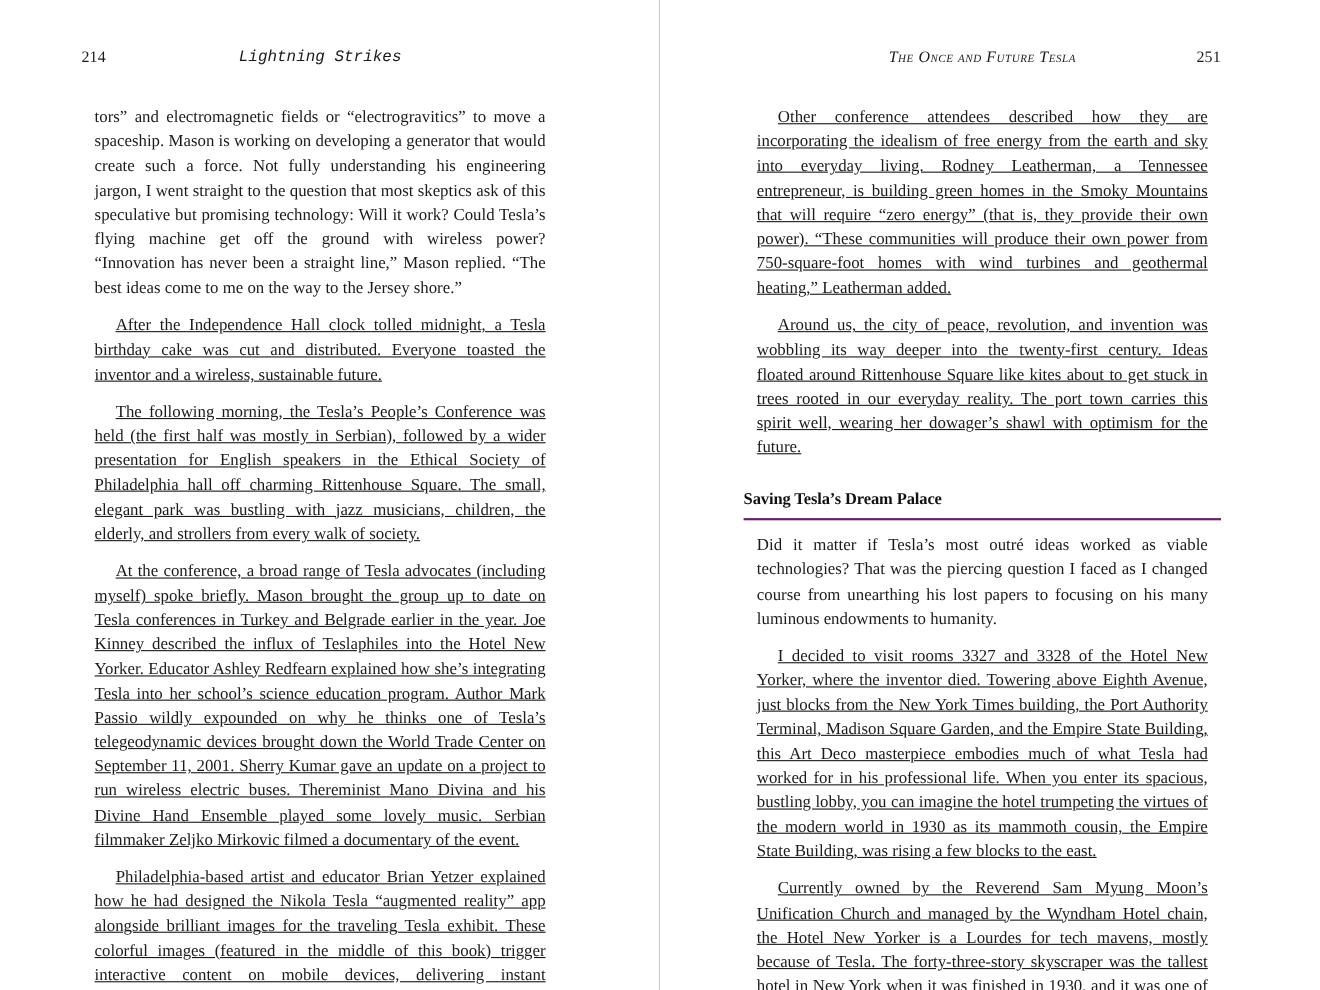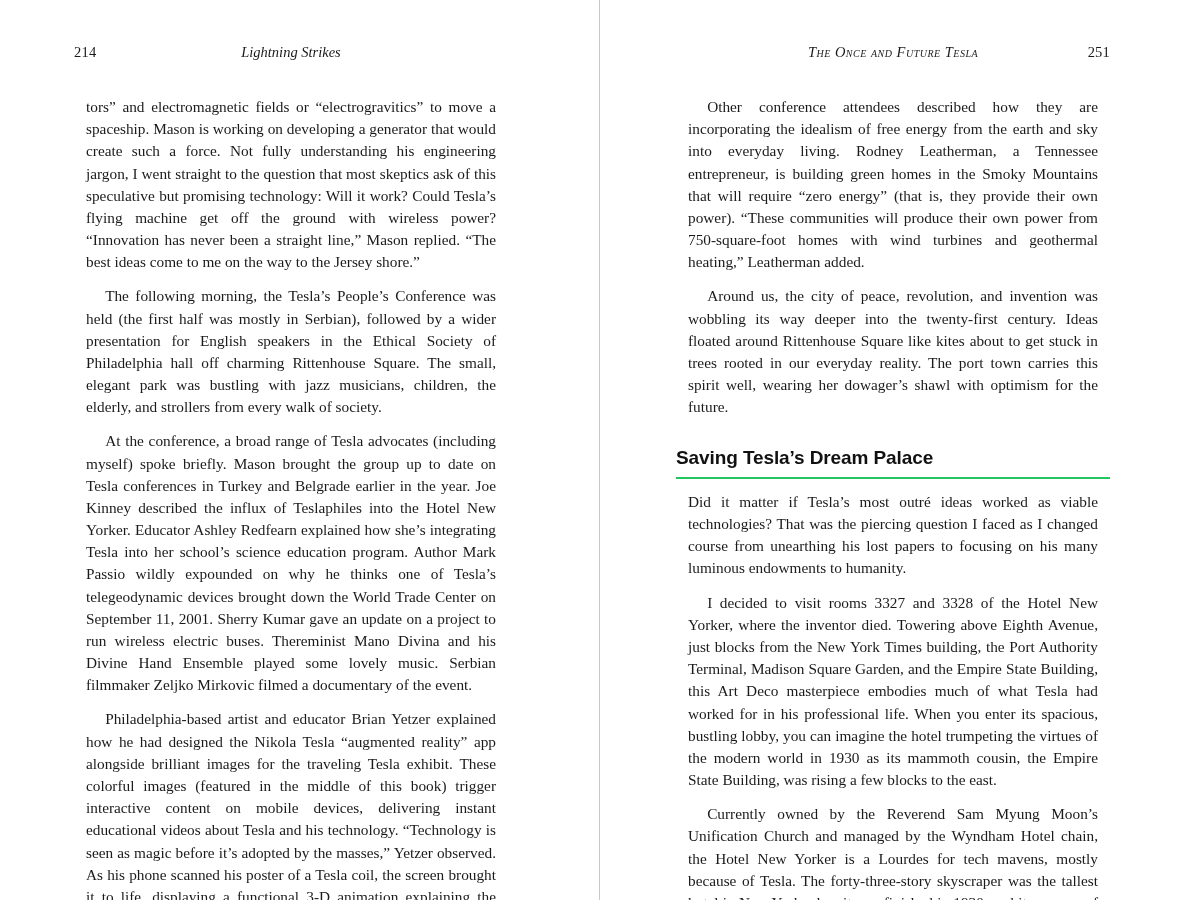--- a/index.html
+++ b/index.html
@@ -58,67 +58,70 @@
   .head-title {
     position: absolute;
     top: 0;
     width: 100%;
     text-align: center;
     font-size: 14.5px;
     font-style: italic;
   }
   .head-title.italic {
     font-style: italic;
+    font-family: Liberation Mono, monospace;
   }
   .head-title.smallcaps {
     font-variant: small-caps;
     letter-spacing: 0.5px;
   }
   .body-text {
     margin-top: 18px;
     font-size: 15.3px;
     line-height: 1.45;
     text-align: justify;
     -webkit-hyphens: auto;
     hyphens: auto;
   }
   .body-text p {
     margin: 12px;
   }
   .body-text p.indent {
     text-indent: 1.25em;
+    text-decoration: underline;
   }
   .section-head {
     margin: 26px 0 0 0;
-    font-family: Liberation Sans, sans-serif;
-    font-size: 19px;
+    font-family: Liberation Serif, serif;
+    font-size: 15px;
     font-weight: bold;
     letter-spacing: -0.1px;
     padding-bottom: 5px;
-    border-bottom: 2px solid #22c55e;
+    border-bottom: 2px solid #701a75;
     color: #111111;
   }
   .after-head {
     margin-top: 12px;
   }
 </style>
 </head>
 <body>
 
 <div class="spread">
 
   <div class="gutter"></div>
 
   <div class="page page-left">
     <div class="running-head">
       <span class="folio folio-left">214</span>
       <span class="head-title italic">Lightning Strikes</span>
     </div>
     <div class="body-text">
       <p>tors” and electromagnetic fields or “electrogravitics” to move a spaceship. Mason is working on developing a generator that would create such a force. Not fully understanding his engineering jargon, I went straight to the question that most skeptics ask of this speculative but promising technology: Will it work? Could Tesla’s flying machine get off the ground with wireless power? “Innovation has never been a straight line,” Mason replied. “The best ideas come to me on the way to the Jersey shore.”</p>
+      <p class="indent">After the Independence Hall clock tolled midnight, a Tesla birthday cake was cut and distributed. Everyone toasted the inventor and a wireless, sustainable future.</p>
       <p class="indent">The following morning, the Tesla’s People’s Conference was held (the first half was mostly in Serbian), followed by a wider presentation for English speakers in the Ethical Society of Philadelphia hall off charming Rittenhouse Square. The small, elegant park was bustling with jazz musicians, children, the elderly, and strollers from every walk of society.</p>
       <p class="indent">At the conference, a broad range of Tesla advocates (including myself) spoke briefly. Mason brought the group up to date on Tesla conferences in Turkey and Belgrade earlier in the year. Joe Kinney described the influx of Teslaphiles into the Hotel New Yorker. Educator Ashley Redfearn explained how she’s integrating Tesla into her school’s science education program. Author Mark Passio wildly expounded on why he thinks one of Tesla’s telegeodynamic devices brought down the World Trade Center on September 11, 2001. Sherry Kumar gave an update on a project to run wireless electric buses. Thereminist Mano Divina and his Divine Hand Ensemble played some lovely music. Serbian filmmaker Zeljko Mirkovic filmed a documentary of the event.</p>
       <p class="indent">Philadelphia-based artist and educator Brian Yetzer explained how he had designed the Nikola Tesla “augmented reality” app alongside brilliant images for the traveling Tesla exhibit. These colorful images (featured in the middle of this book) trigger interactive content on mobile devices, delivering instant educational videos about Tesla and his technology. “Technology is seen as magic before it’s adopted by the masses,” Yetzer observed. As his phone scanned his poster of a Tesla coil, the screen brought it to life, displaying a functional 3-D animation explaining the device. “Wouldn’t it be cool to know how a Tesla coil works?”</p>
     </div>
   </div>
 
   <div class="page page-right">
     <div class="running-head">
       <span class="head-title smallcaps">The Once and Future Tesla</span>
       <span class="folio folio-right">251</span>

